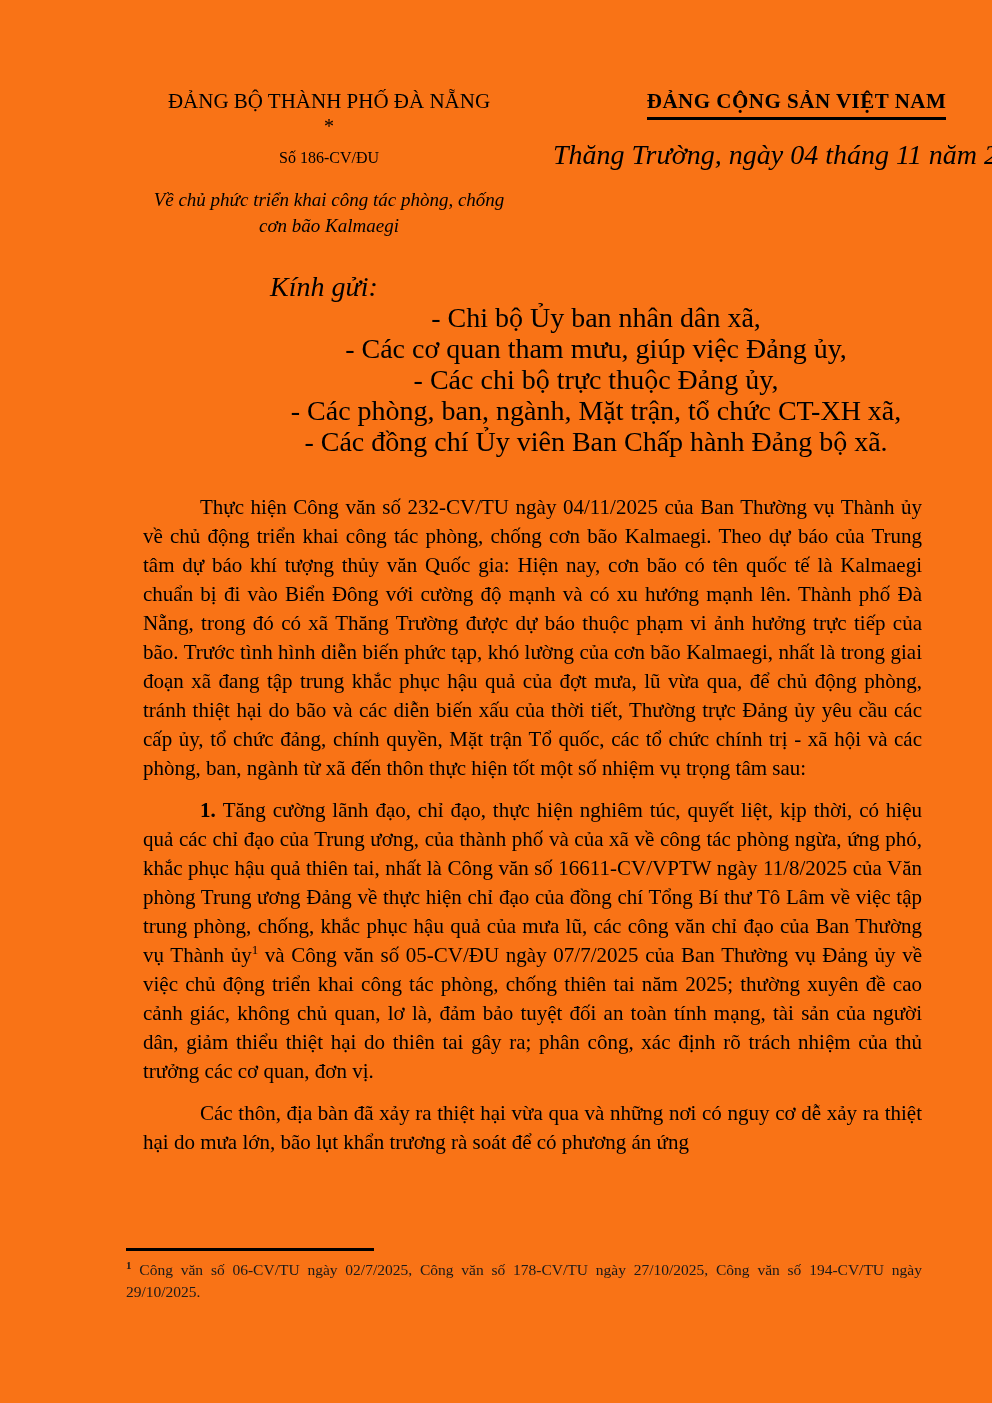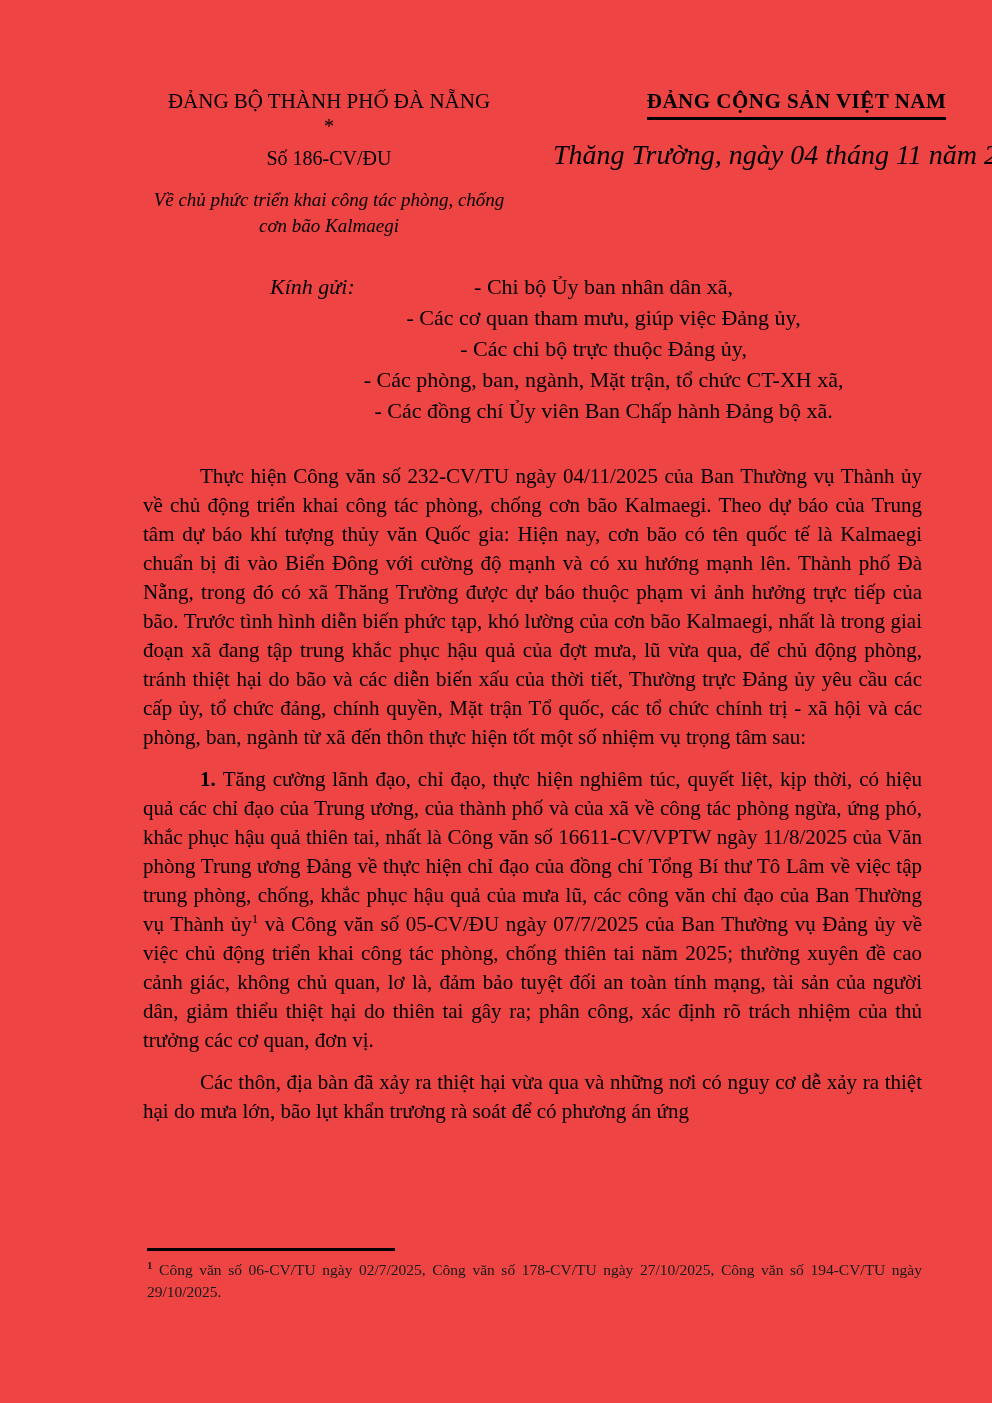--- a/index.html
+++ b/index.html
@@ -4,21 +4,21 @@
 <style>
   html, body {
     margin: 0;
     padding: 0;
     background: #ffffff;
   }
   .page {
     position: relative;
     width: 992px;
     height: 1403px;
-    background: #ef4444;
+    background: #f97316;
     color: #000000;
     font-family: "Liberation Serif", "DejaVu Serif", serif;
     overflow: hidden;
     box-sizing: border-box;
     padding: 88px 70px 0 143px;
   }
   
   .header {
     display: flex;
     align-items: flex-start;
@@ -42,21 +42,21 @@
     font-size: 21px;
     line-height: 27px;
     font-weight: bold;
     white-space: nowrap;
   }
   .org-star {
     font-size: 20px;
     line-height: 22px;
   }
   .doc-number {
-    font-size: 20px;
+    font-size: 16px;
     line-height: 26px;
     margin-top: 8px;
   }
   .doc-subject {
     font-style: italic;
     font-size: 19px;
     line-height: 26px;
     margin-top: 16px;
     padding: 0 6px;
   }
@@ -75,22 +75,23 @@
     font-size: 28px;
     line-height: 27px;
     margin-top: 21px;
     white-space: nowrap;
   }
   
   .recipients {
     display: flex;
     margin-top: 32px;
     margin-left: 127px;
-    font-size: 22px;
+    font-size: 28px;
     line-height: 31px;
+    flex-direction: column;
   }
   .recipients-label {
     font-style: italic;
     white-space: nowrap;
     margin-right: 9px;
   }
   .recipient-item {
     white-space: nowrap;
     text-align: center;
   }
@@ -109,21 +110,21 @@
     font-weight: bold;
   }
   sup.fn-ref {
     font-size: 13px;
     line-height: 0;
     vertical-align: super;
   }
   
   .footnote {
     position: absolute;
-    left: 147px;
+    left: 126px;
     right: 70px;
     top: 1248px;
   }
   .footnote-rule {
     width: 248px;
     height: 0;
     border-top: 3px solid #000000;
     margin-bottom: 8px;
   }
   .footnote-text {

